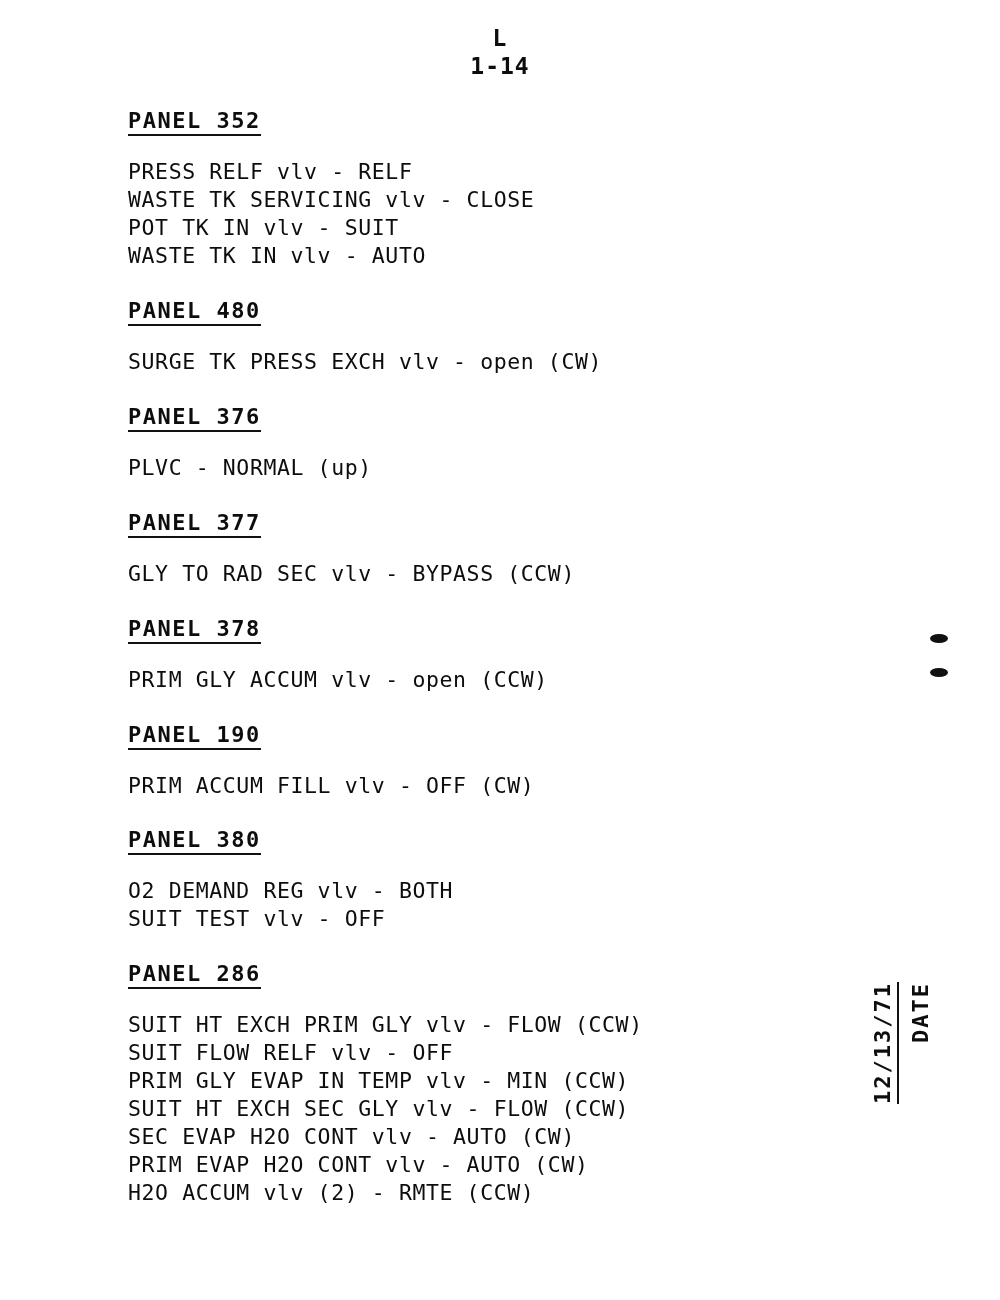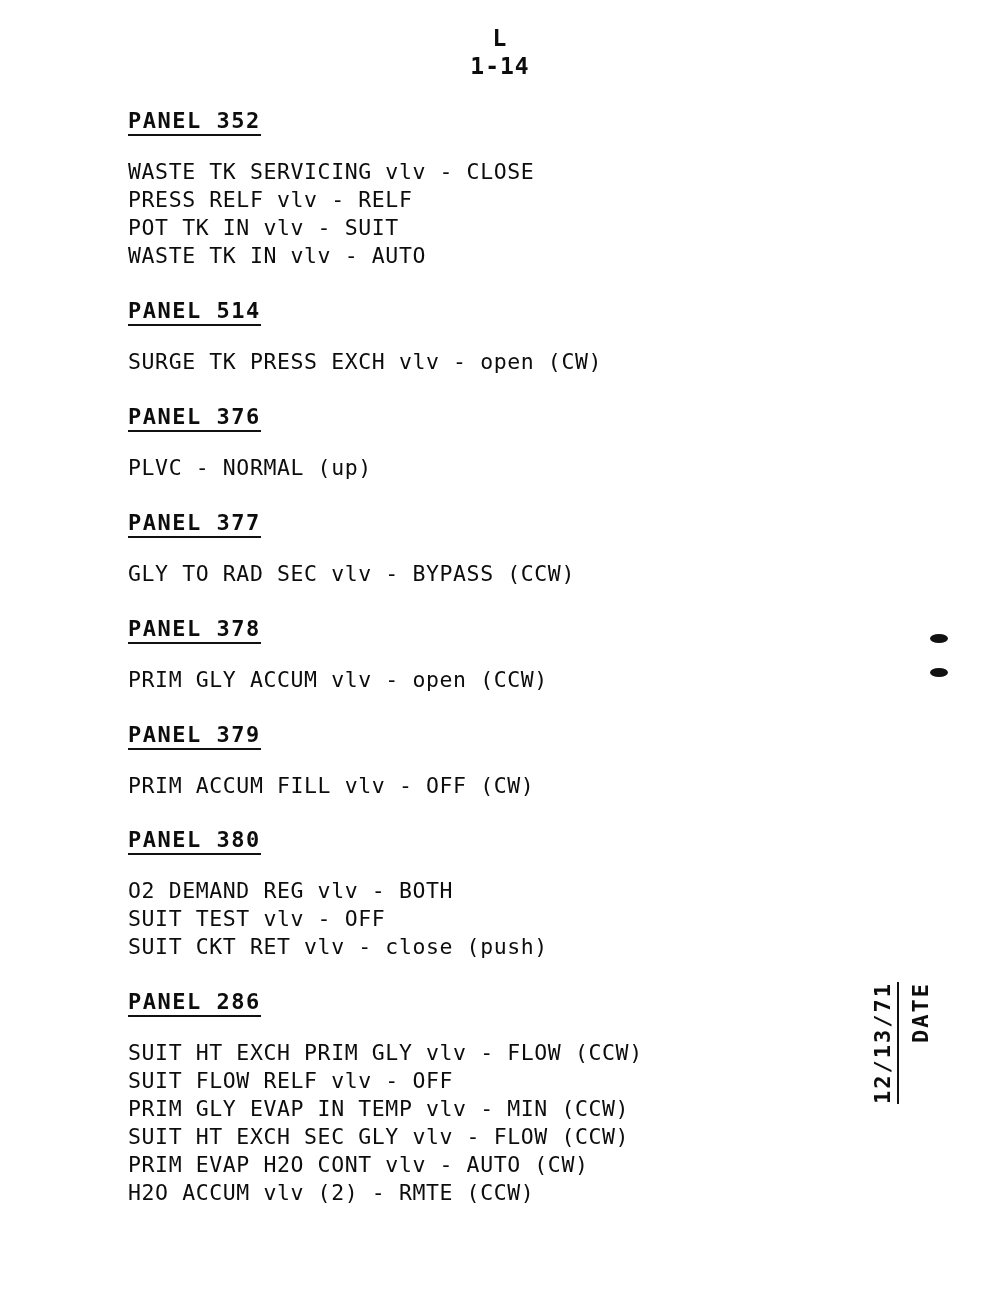--- a/index.html
+++ b/index.html
@@ -118,29 +118,29 @@
   <div class="page-header">
     <span class="hdr-line">L</span>
     <span class="hdr-line">1-14</span>
   </div>
 
   <div class="content">
 
     <div class="section">
       <div class="section-title">PANEL 352</div>
       <ul class="item-list">
+        <li class="item">PRESS RELF vlv - RELF</li>
         <li class="item">WASTE TK SERVICING vlv - CLOSE</li>
-        <li class="item">PRESS RELF vlv - RELF</li>
         <li class="item">POT TK IN vlv - SUIT</li>
         <li class="item">WASTE TK IN vlv - AUTO</li>
       </ul>
     </div>
 
     <div class="section">
-      <div class="section-title">PANEL 514</div>
+      <div class="section-title">PANEL 480</div>
       <ul class="item-list">
         <li class="item">SURGE TK PRESS EXCH vlv - open (CW)</li>
       </ul>
     </div>
 
     <div class="section">
       <div class="section-title">PANEL 376</div>
       <ul class="item-list">
         <li class="item">PLVC - NORMAL (up)</li>
       </ul>
@@ -154,42 +154,42 @@
     </div>
 
     <div class="section">
       <div class="section-title">PANEL 378</div>
       <ul class="item-list">
         <li class="item">PRIM GLY ACCUM vlv - open (CCW)</li>
       </ul>
     </div>
 
     <div class="section">
-      <div class="section-title">PANEL 379</div>
+      <div class="section-title">PANEL 190</div>
       <ul class="item-list">
         <li class="item">PRIM ACCUM FILL vlv - OFF (CW)</li>
       </ul>
     </div>
 
     <div class="section">
       <div class="section-title">PANEL 380</div>
       <ul class="item-list">
         <li class="item">O2 DEMAND REG vlv - BOTH</li>
         <li class="item">SUIT TEST vlv - OFF</li>
-        <li class="item">SUIT CKT RET vlv - close (push)</li>
       </ul>
     </div>
 
     <div class="section">
       <div class="section-title">PANEL 286</div>
       <ul class="item-list">
         <li class="item">SUIT HT EXCH PRIM GLY vlv - FLOW (CCW)</li>
         <li class="item">SUIT FLOW RELF vlv - OFF</li>
         <li class="item">PRIM GLY EVAP IN TEMP vlv - MIN (CCW)</li>
         <li class="item">SUIT HT EXCH SEC GLY vlv - FLOW (CCW)</li>
+        <li class="item">SEC EVAP H2O CONT vlv - AUTO (CW)</li>
         <li class="item">PRIM EVAP H2O CONT vlv - AUTO (CW)</li>
         <li class="item">H2O ACCUM vlv (2) - RMTE (CCW)</li>
       </ul>
     </div>
 
   </div>
 
   <div class="hole hole-1"></div>
   <div class="hole hole-2"></div>
 

